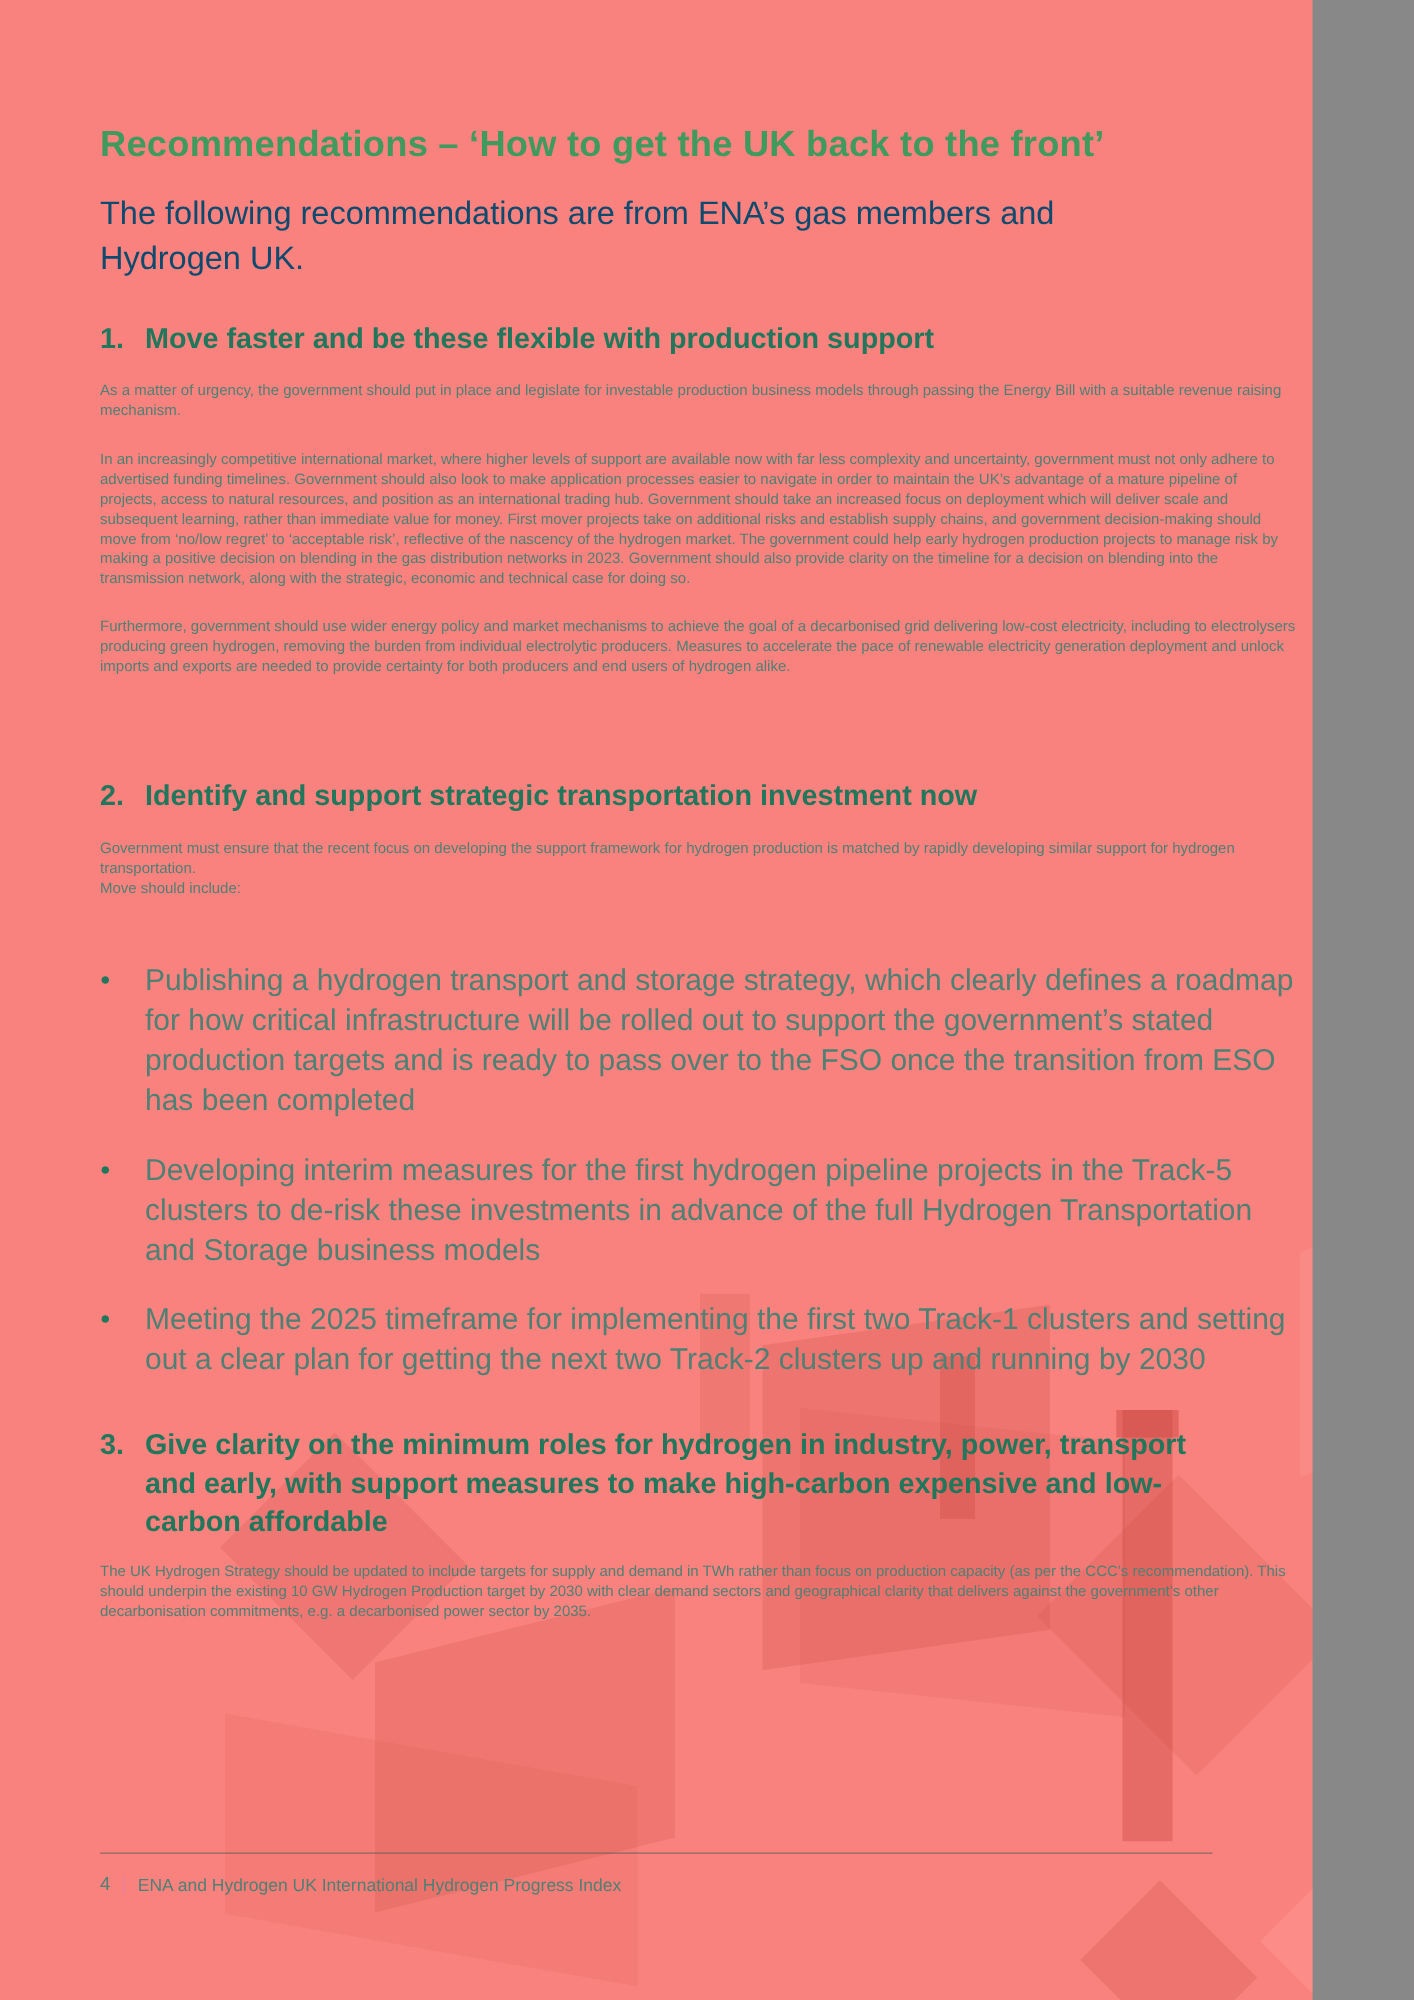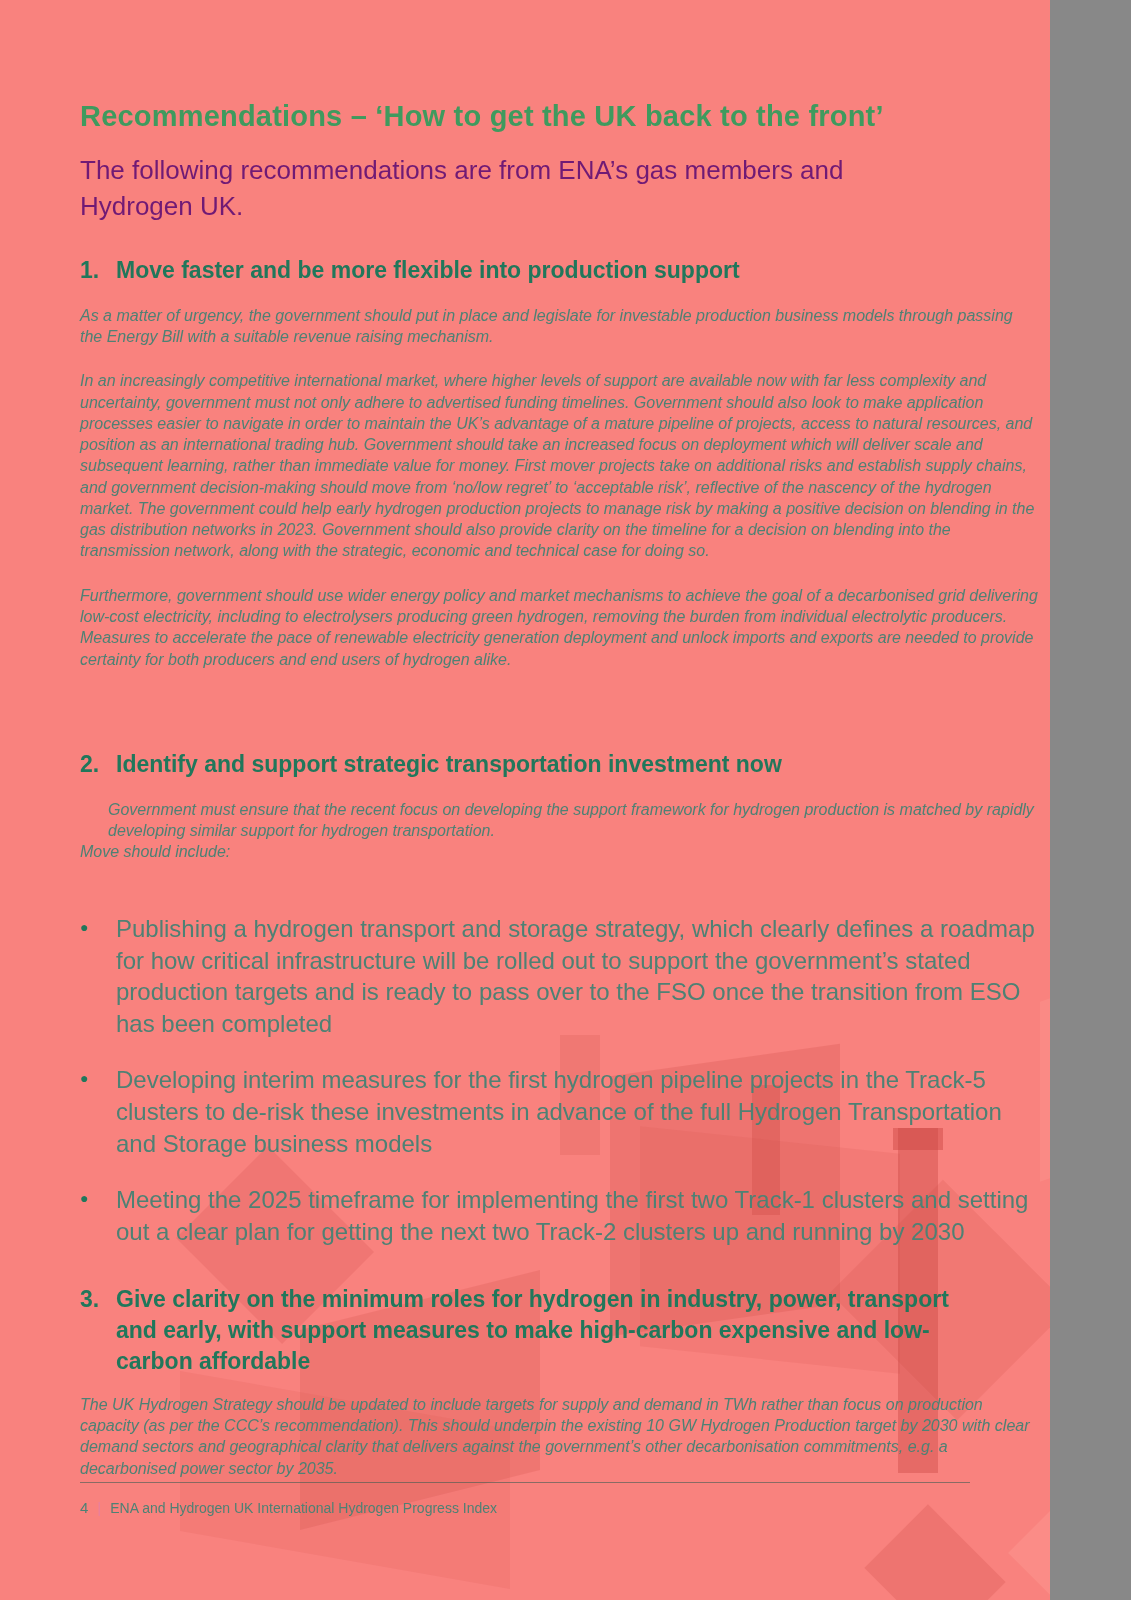--- a/index.html
+++ b/index.html
@@ -16,35 +16,35 @@
   .bg-dark{background:#c94540;}
   .bg-mid{background:#d85a52;}
   .bg-light{background:#ffa49c;}
   
   .content{position:absolute;left:80px;top:100px;width:958px;}
   .doc-title{
     font-size:29px;font-weight:bold;color:#3f9a5e;
     margin:0 0 20px 0;letter-spacing:.2px;
   }
   .doc-subtitle{
-    font-size:26px;font-weight:normal;color:#701a75;
+    font-size:26px;font-weight:normal;color:#0c4a6e;
     line-height:1.38;margin:0 0 30px 0;max-width:840px;
   }
   .sec-heading{
     display:flex;align-items:flex-start;
     font-size:23px;font-weight:bold;color:#21775b;
     line-height:1.35;
   }
   .sec-heading .num{flex:0 0 36px;}
   .sec-heading .htext{flex:1;max-width:915px;}
   .para{
-    font-size:16px;color:#4e8174;line-height:1.33;
-    margin:0 0 23px 0;max-width:960px;font-style:italic;
+    font-size:12px;color:#4e8174;line-height:1.33;
+    margin:0 0 23px 0;max-width:960px;
   }
-  .para.tight{margin-bottom:0;margin-left:28px;}
+  .para.tight{margin-bottom:0;}
   .mb-sec1-h{margin-bottom:19px;}
   .bullet{
     display:flex;margin:0 0 24px 0;
   }
   .bullet .dot{
     flex:0 0 36px;color:#21775b;font-size:14px;line-height:26px;
     padding-top:1px;
   }
   .bullet .btext{
     flex:1;font-size:24px;color:#4e8174;line-height:1.33;max-width:920px;
@@ -86,21 +86,21 @@
   </div>
 
   <div class="content">
 
     <h1 class="doc-title">Recommendations – ‘How to get the UK back to the front’</h1>
 
     <p class="doc-subtitle">The following recommendations are from ENA’s gas members and Hydrogen UK.</p>
 
     <div class="sec-heading mb-sec1-h">
       <span class="num">1.</span>
-      <span class="htext">Move faster and be more flexible into production support</span>
+      <span class="htext">Move faster and be these flexible with production support</span>
     </div>
     <p class="para">As a matter of urgency, the government should put in place and legislate for investable production business models through passing the Energy Bill with a suitable revenue raising mechanism.</p>
     <p class="para">In an increasingly competitive international market, where higher levels of support are available now with far less complexity and uncertainty, government must not only adhere to advertised funding timelines. Government should also look to make application processes easier to navigate in order to maintain the UK’s advantage of a mature pipeline of projects, access to natural resources, and position as an international trading hub. Government should take an increased focus on deployment which will deliver scale and subsequent learning, rather than immediate value for money. First mover projects take on additional risks and establish supply chains, and government decision-making should move from ‘no/low regret’ to ‘acceptable risk’, reflective of the nascency of the hydrogen market. The government could help early hydrogen production projects to manage risk by making a positive decision on blending in the gas distribution networks in 2023. Government should also provide clarity on the timeline for a decision on blending into the transmission network, along with the strategic, economic and technical case for doing so.</p>
     <p class="para">Furthermore, government should use wider energy policy and market mechanisms to achieve the goal of a decarbonised grid delivering low-cost electricity, including to electrolysers producing green hydrogen, removing the burden from individual electrolytic producers. Measures to accelerate the pace of renewable electricity generation deployment and unlock imports and exports are needed to provide certainty for both producers and end users of hydrogen alike.</p>
 
     <div class="gap-before-s2"></div>
 
     <div class="sec-heading mb-sec1-h">
       <span class="num">2.</span>
       <span class="htext">Identify and support strategic transportation investment now</span>

